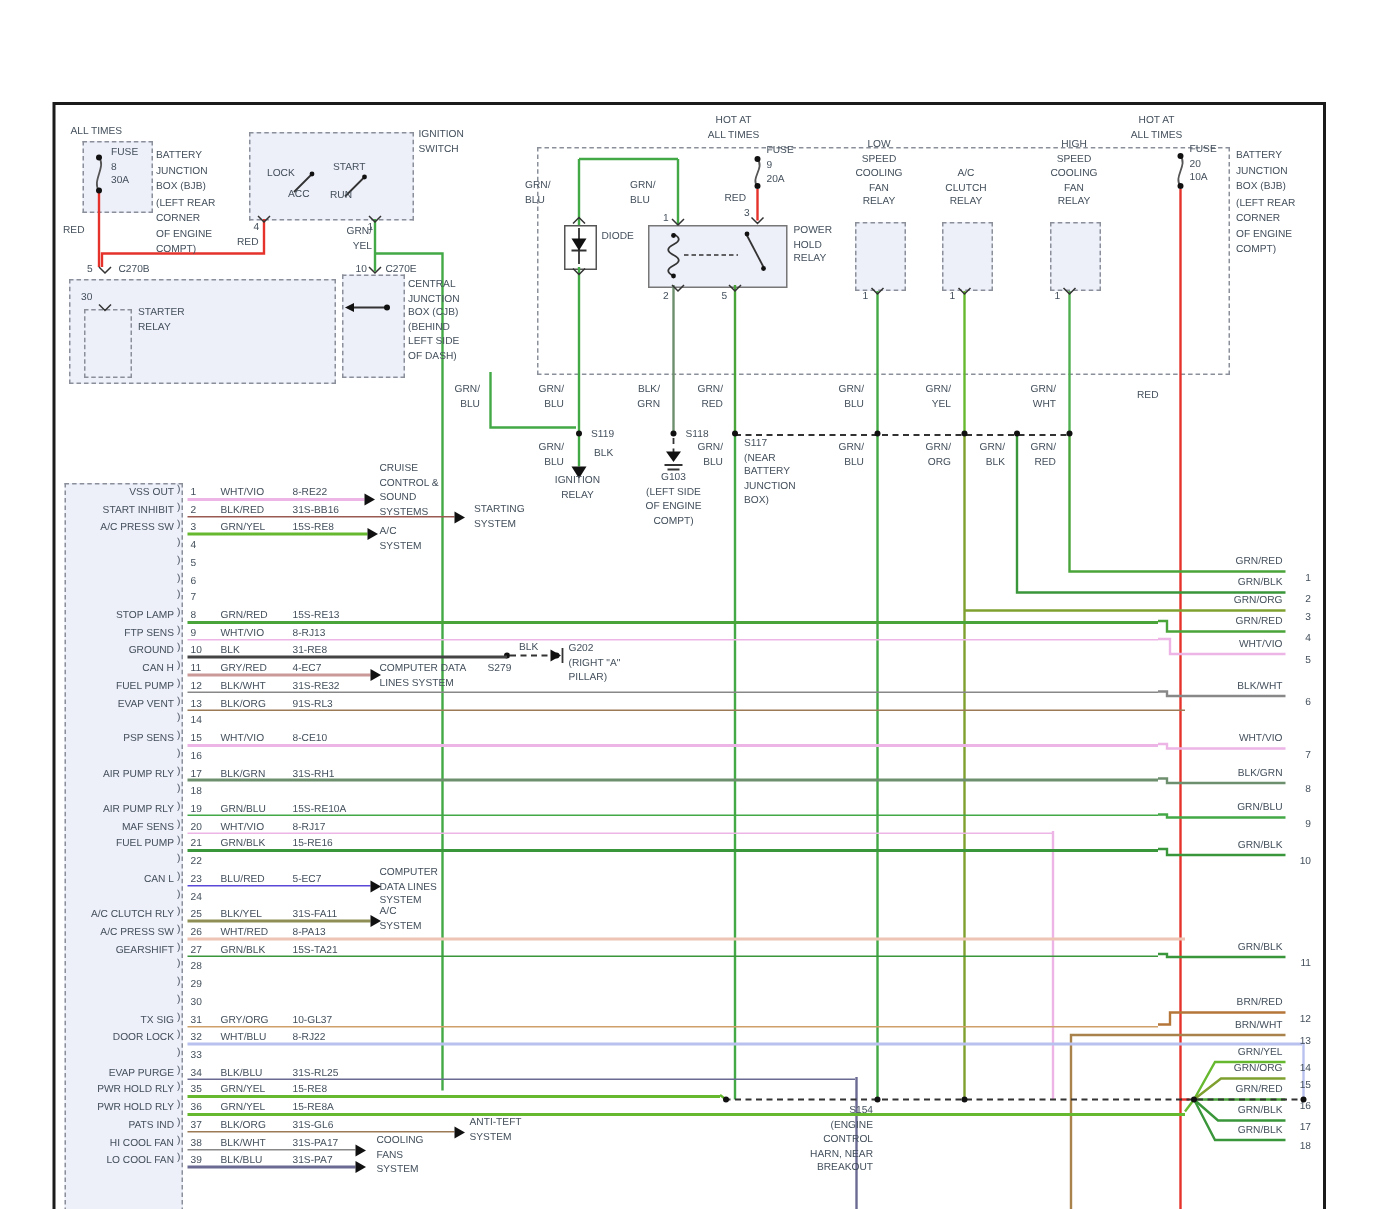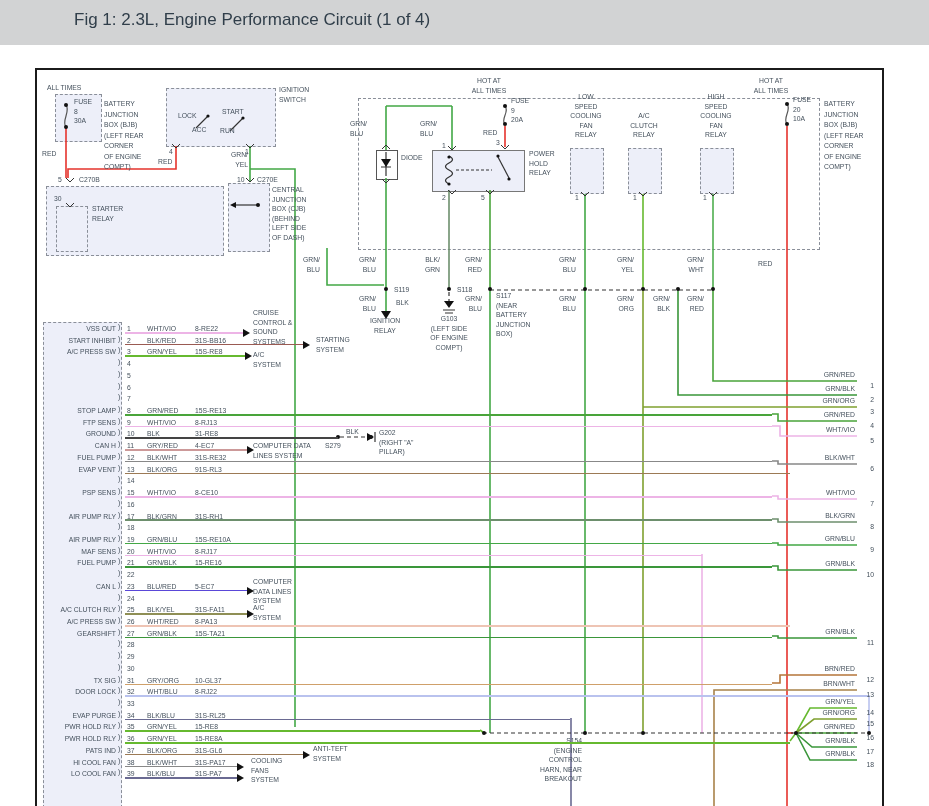--- a/index.html
+++ b/index.html
@@ -36,23 +36,20 @@
     border-left:7px solid #111;border-top:4px solid transparent;border-bottom:4px solid transparent}
   .stub{position:absolute;left:788px;width:94px;height:20px;z-index:3}
   .sc{position:absolute;right:27px;top:0;font-size:6.8px;color:#44505c}
   .sn{position:absolute;right:8px;top:11px;font-size:6.8px;color:#44505c}
 </style>
 </head>
 <body>
 
 <div class="stage">
 
-  <div class="titlebar">
-    <div class="title">Fig 1: 2.3L, Engine Performance Circuit (1 of 4)</div>
-  </div>
 
   <div class="dbox" style="left:55px;top:94px;width:45px;height:46px"></div>
   <div class="dbox" style="left:166px;top:88px;width:108px;height:57px"></div>
   <div class="dbox" style="left:46px;top:186px;width:176px;height:68px"></div>
   <div class="dbox" style="left:56px;top:206px;width:30px;height:44px"></div>
   <div class="dbox" style="left:228px;top:183px;width:40px;height:67px"></div>
   <div class="dbox nofill" style="left:358px;top:98px;width:460px;height:150px"></div>
   <div class="dbox" style="left:570px;top:148px;width:32px;height:44px"></div>
   <div class="dbox" style="left:628px;top:148px;width:32px;height:44px"></div>
   <div class="dbox" style="left:700px;top:148px;width:32px;height:44px"></div>

